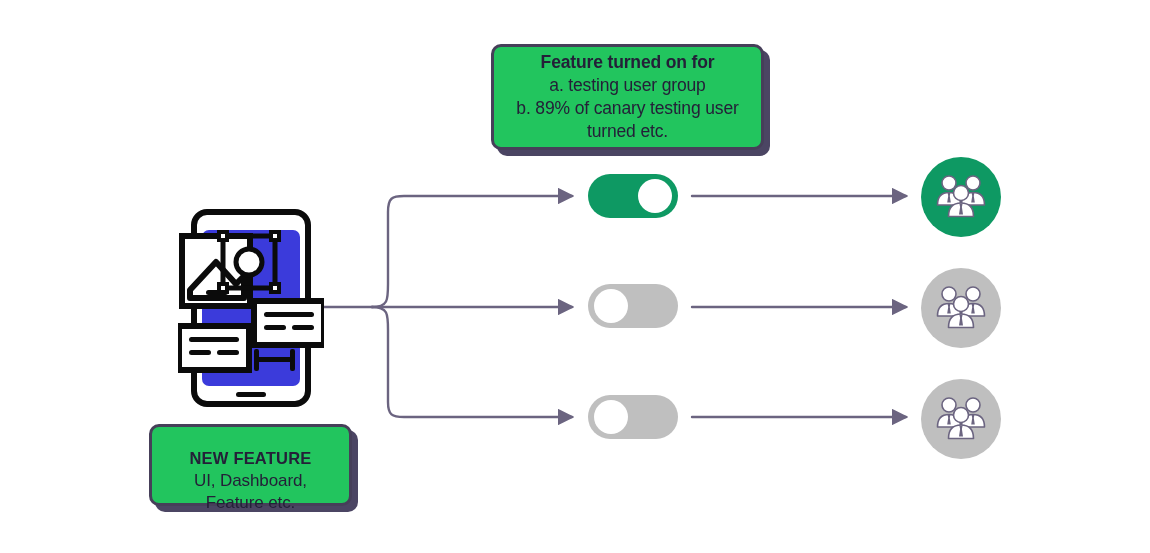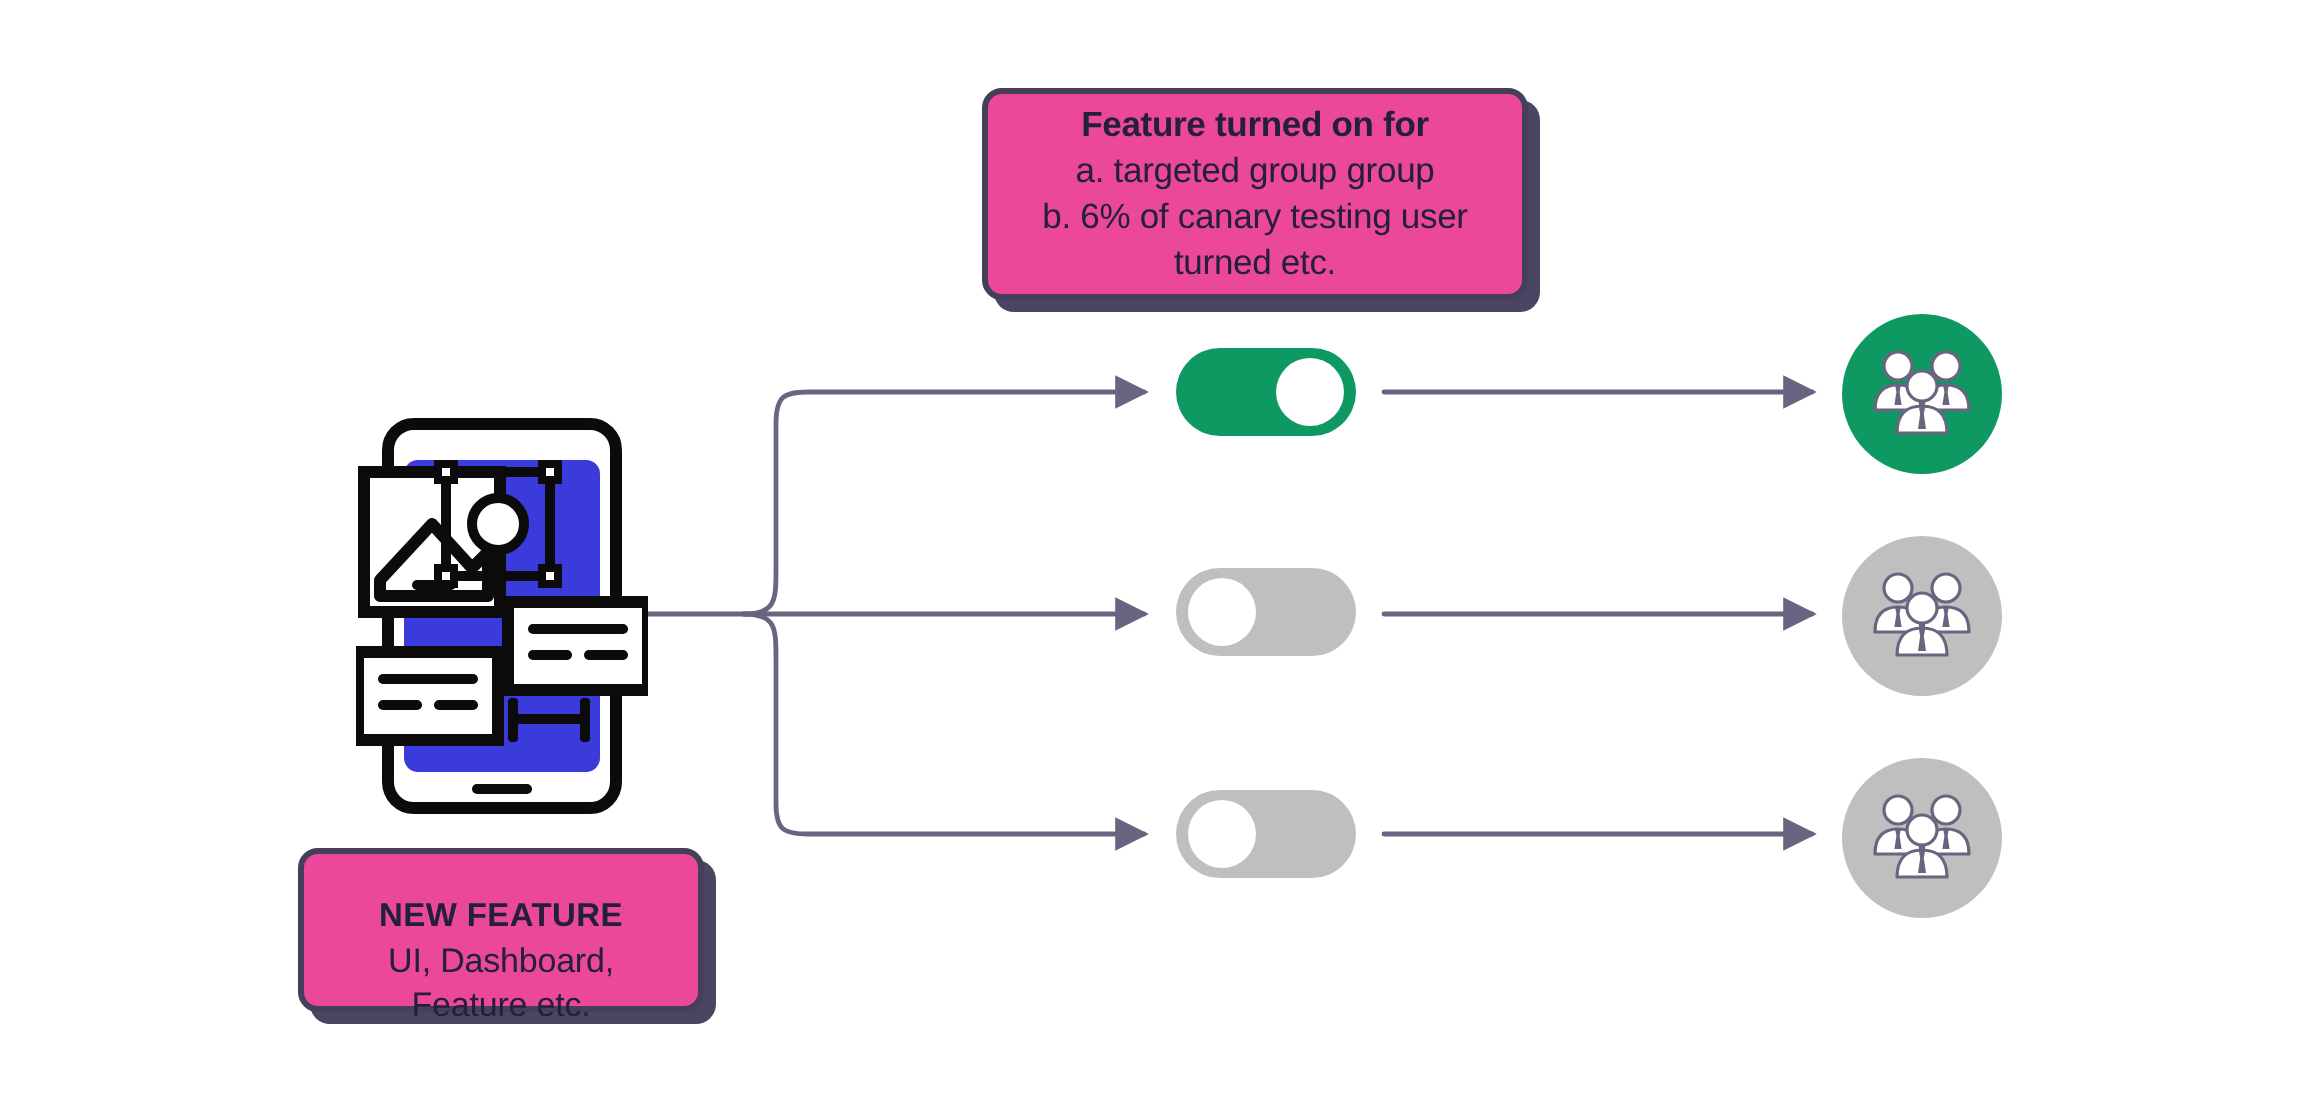--- a/index.html
+++ b/index.html
@@ -18,21 +18,21 @@
     position: absolute;
     left: 0; top: 0;
     width: 1150px;
     height: 553px;
   }
 
   
   .callout {
     position: absolute;
     box-sizing: border-box;
-    background: #ec4899;
+    background: #22c55e;
     border: 3px solid #463F59;
     border-radius: 10px;
     box-shadow: 6px 6px 0 0 #4B4563;
     text-align: center;
     color: #242038;
     display: flex;
     flex-direction: column;
     align-items: center;
     justify-content: center;
   }
@@ -200,22 +200,22 @@
       <g fill="#0B0B0B">
         <rect x="76" y="141" width="5" height="22" rx="2"></rect>
         <rect x="112" y="141" width="5" height="22" rx="2"></rect>
         <rect x="79" y="149" width="36" height="5" rx="2.5"></rect>
       </g>
     </svg>
   </div>
 
   <div id="feature-callout" class="callout">
     <span class="ln bold">Feature turned on for</span>
-    <span class="ln">a. targeted group group</span>
-    <span class="ln">b. 6% of canary testing user</span>
+    <span class="ln">a. testing user group</span>
+    <span class="ln">b. 89% of canary testing user</span>
     <span class="ln">turned etc.</span>
   </div>
 
   <div id="new-feature-callout" class="callout">
     <span class="ln bold">NEW FEATURE</span>
     <span class="ln">UI, Dashboard,</span>
     <span class="ln">Feature etc.</span>
   </div>
 
   <div id="toggle-1" class="toggle on">

